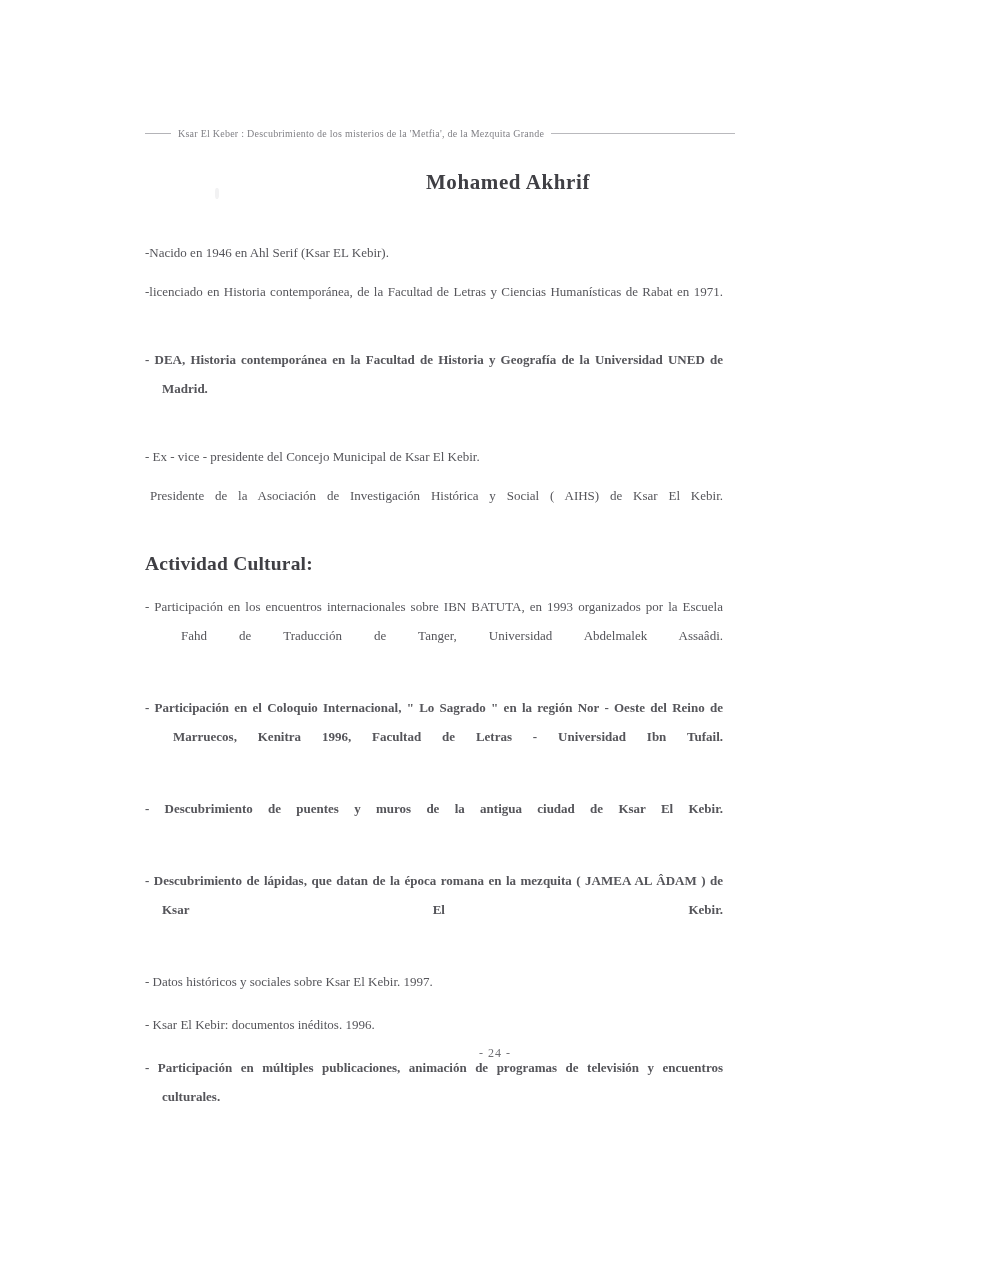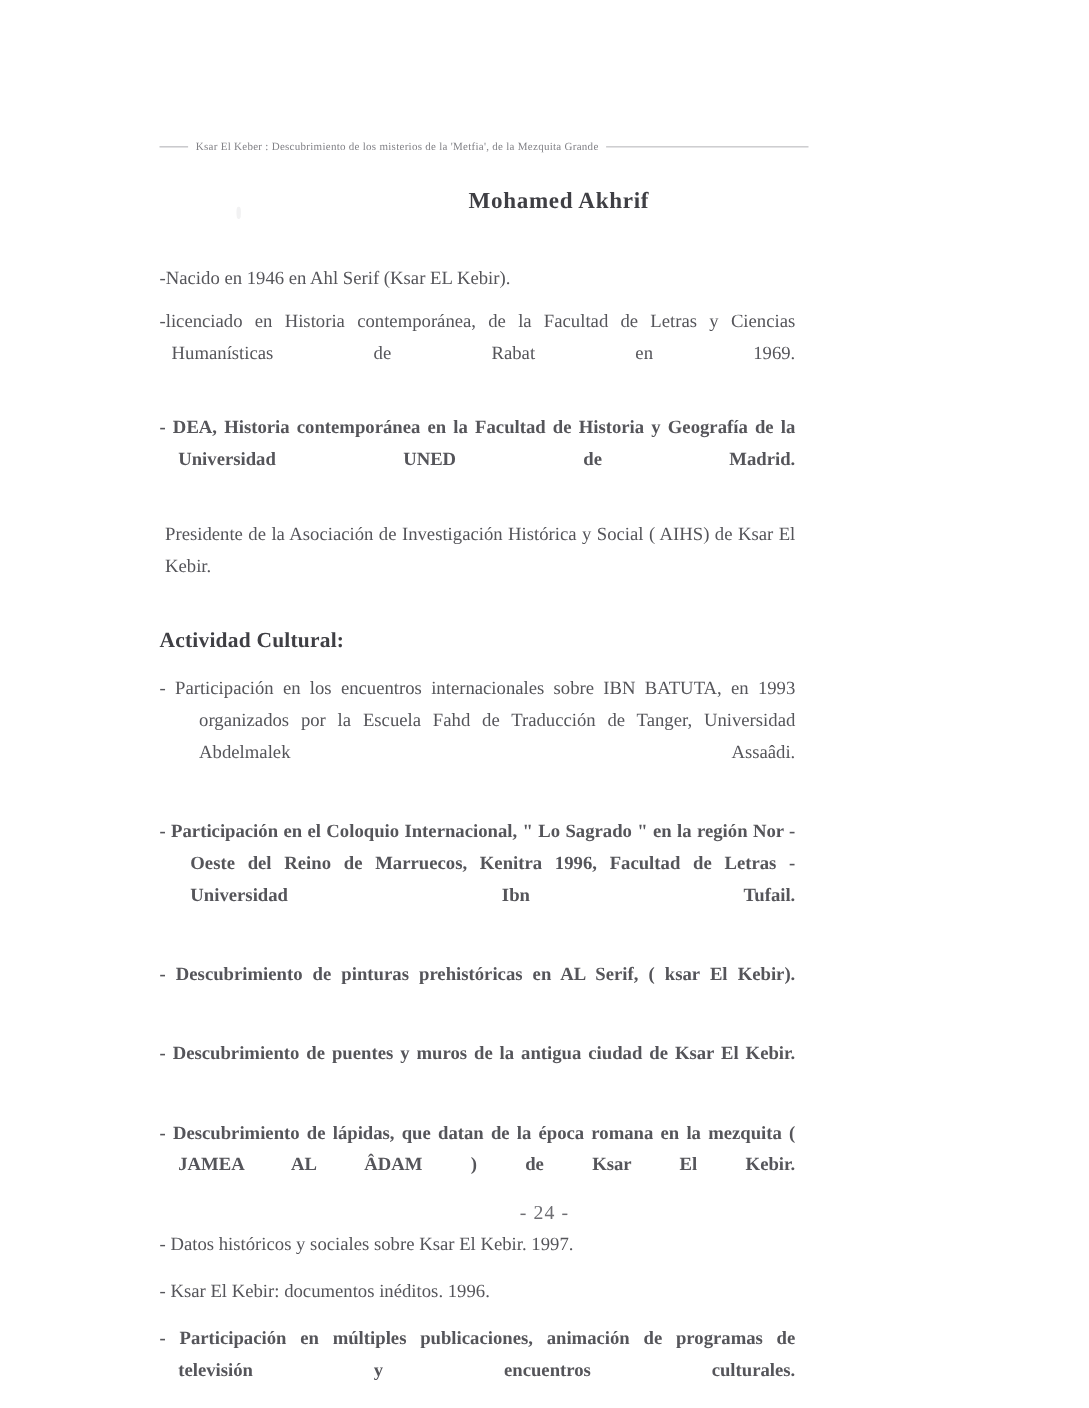--- a/index.html
+++ b/index.html
@@ -74,21 +74,21 @@
   
   .body-block {
     position: absolute;
     left: 145px;
     top: 238px;
     width: 578px;
   }
 
   .entry {
     position: relative;
-    font-size: 17px;
+    font-size: 13px;
     line-height: 29px;
     color: #55555a;
     text-align: justify;
     text-justify: inter-word;
     margin: 0 0 14px 0;
     padding-left: 0;
   }
   .entry:last-child { margin-bottom: 0; }
 
   
@@ -115,24 +115,24 @@
     font-weight: bold;
     color: #3f3f44;
     margin: 4px 0 14px 0;
     letter-spacing: 0.2px;
   }
 
   
   .page-number {
     position: absolute;
     left: 0;
-    top: 1092px;
+    top: 1046px;
     width: 990px;
     text-align: center;
-    font-size: 18px;
+    font-size: 12px;
     letter-spacing: 1px;
     color: #6e6e73;
   }
 </style>
 </head>
 <body>
 
 <div class="page">
 
   <div class="running-header">
@@ -142,34 +142,34 @@
   </div>
 
   <div class="speck"></div>
 
   <div class="doc-title">Mohamed Akhrif</div>
 
   <div class="body-block">
 
     <p class="entry nojust tight">-Nacido en 1946 en Ahl  Serif (Ksar EL Kebir).</p>
 
-    <p class="entry ind-sm tight">-licenciado en Historia contemporánea, de la Facultad de Letras y Ciencias Humanísticas de Rabat en 1969.</p>
+    <p class="entry ind-sm tight">-licenciado en Historia contemporánea, de la Facultad de Letras y Ciencias Humanísticas de Rabat en 1971.</p>
 
     <p class="entry ind-md tight">- DEA, Historia contemporánea en la Facultad de Historia y Geografía de la Universidad UNED de Madrid.</p>
 
+    <p class="entry nojust tight">- Ex - vice - presidente del Concejo Municipal de Ksar El Kebir.</p>
 
     <p class="entry lead ind-sm tight">Presidente de la Asociación de Investigación Histórica y Social ( AIHS) de Ksar El Kebir.</p>
 
     <h2 class="section-heading">Actividad Cultural:</h2>
 
     <p class="entry ind-xl">- Participación en los encuentros internacionales sobre IBN BATUTA, en 1993 organizados por la Escuela Fahd de Traducción de Tanger, Universidad Abdelmalek Assaâdi.</p>
 
     <p class="entry ind-lg">- Participación en el Coloquio Internacional, " Lo Sagrado " en la región Nor - Oeste del Reino de Marruecos, Kenitra 1996, Facultad de Letras - Universidad Ibn Tufail.</p>
 
-    <p class="entry ind-md">- Descubrimiento de pinturas prehistóricas en  AL Serif, ( ksar El Kebir).</p>
 
     <p class="entry ind-md">- Descubrimiento de puentes y muros de la antigua ciudad de Ksar El Kebir.</p>
 
     <p class="entry ind-md">- Descubrimiento de lápidas, que datan de la época  romana  en la mezquita ( JAMEA AL ÂDAM ) de Ksar El Kebir.</p>
 
     <p class="entry nojust">- Datos históricos y sociales sobre Ksar El Kebir. 1997.</p>
 
     <p class="entry nojust">- Ksar El Kebir: documentos inéditos. 1996.</p>
 
     <p class="entry ind-md">- Participación en múltiples publicaciones, animación de programas de televisión y encuentros culturales.</p>

